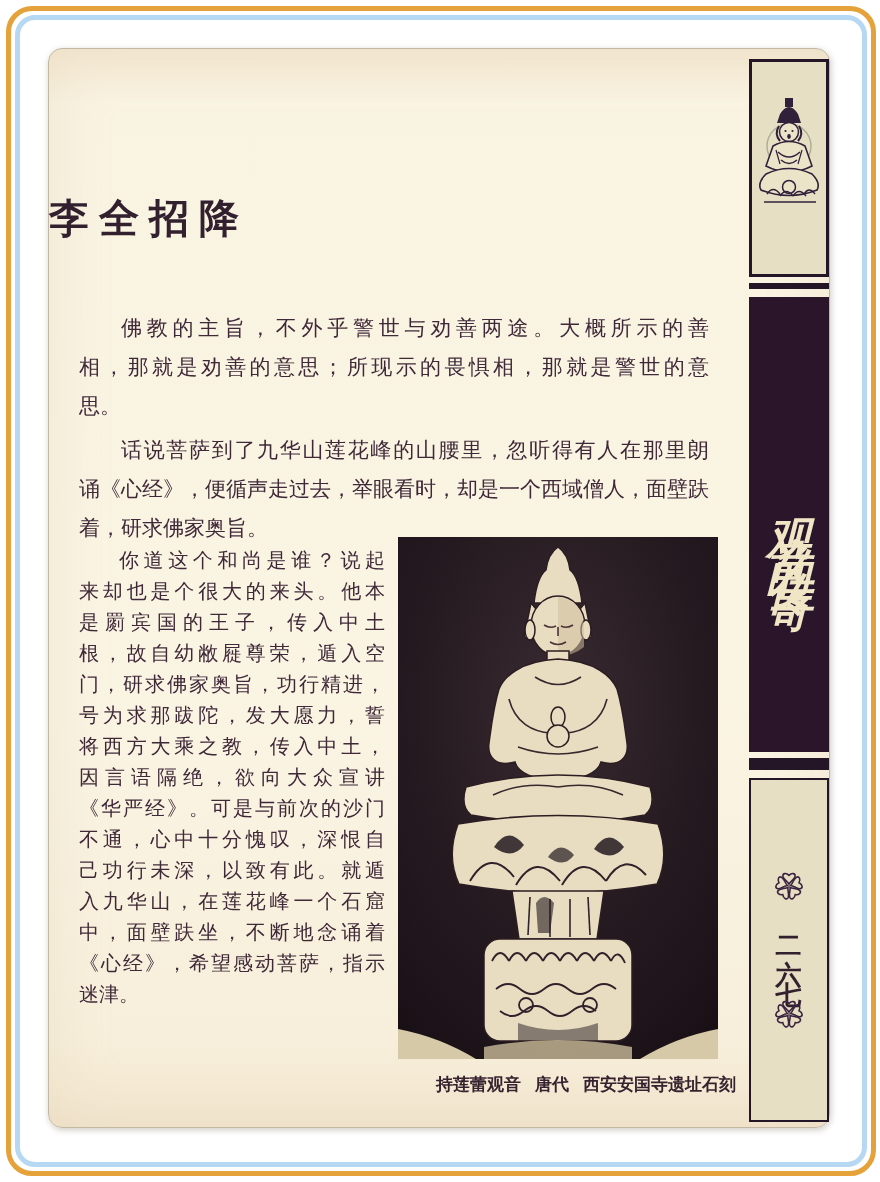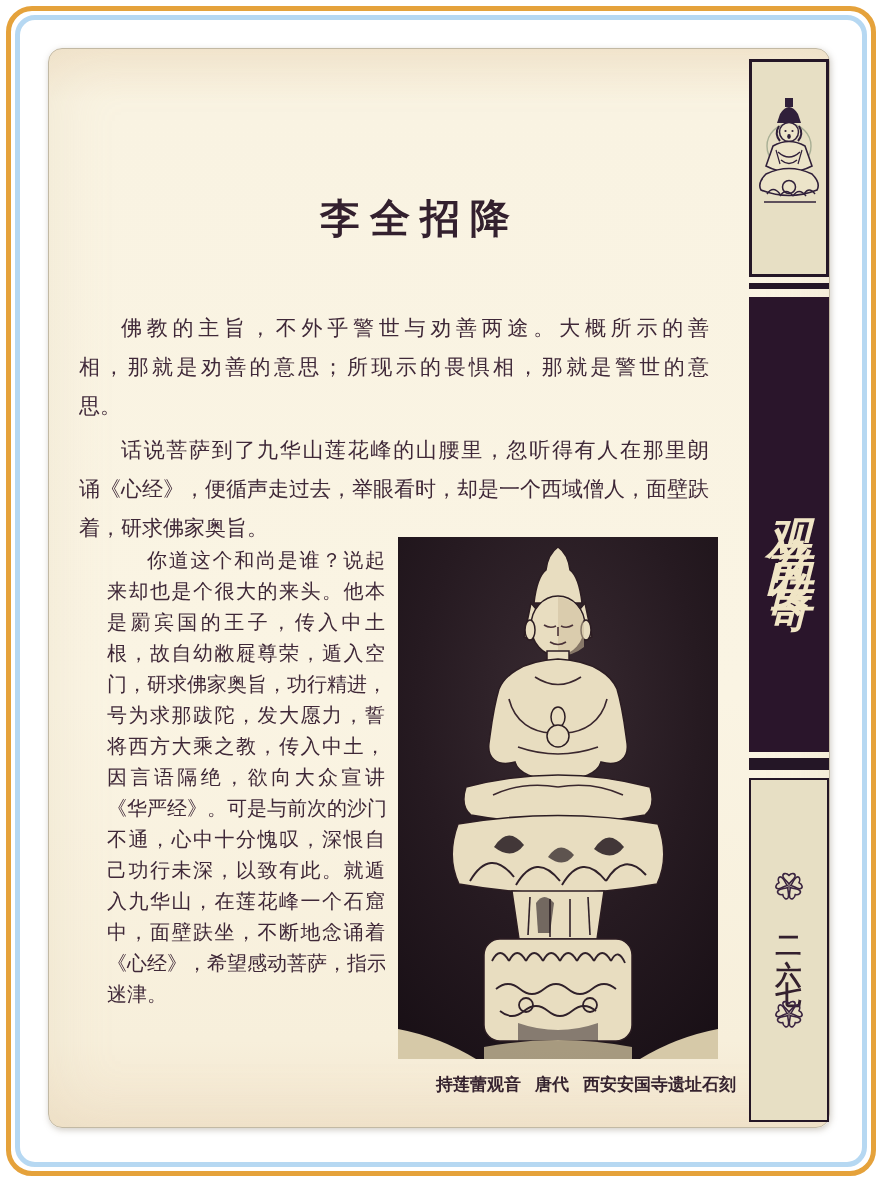--- a/index.html
+++ b/index.html
@@ -8,31 +8,31 @@
   
   .frame-orange{position:absolute;left:6px;top:6px;right:4px;bottom:6px;
                 border:5px solid #e5a23b;border-radius:26px;}
   .frame-blue{position:absolute;left:15px;top:15px;right:13px;bottom:15px;
               border:5px solid #b6d8f2;border-radius:20px;}
   
   .page{position:absolute;left:48px;top:48px;width:780px;height:1078px;
         background:linear-gradient(180deg,#f5e9d3 0%,#f9f3e2 5%,#faf4e3 60%,#f7efdb 92%,#f3e6cf 100%);
         border:1px solid #c2b9a4;border-radius:14px;
         box-shadow:1px 2px 6px rgba(120,110,90,.35), inset 0 0 60px rgba(215,195,160,.25);}
-  .title{position:absolute;left:0;top:142px;width:700px;text-align:center;
-         font-size:40px;font-weight:900;letter-spacing:10px;color:#33202e;margin-left:21px;}
+  .title{position:absolute;left:0;top:142px;width:700px;text-align:left;
+         font-size:40px;font-weight:900;letter-spacing:10px;color:#33202e;}
   .para{position:absolute;left:30px;width:630px;font-size:21px;line-height:39px;color:#3f2838;}
   .para .line{text-align:justify;text-align-last:justify;text-justify:inter-ideograph;white-space:nowrap;overflow:hidden;}
   .para .line.short,{text-align-last:left;}
   .para .line.short{text-align-last:left;}
   .indent{padding-left:2em;}
   .p1{top:260px;}
   .p2{top:382px;}
   .col-left{position:absolute;left:30px;top:496px;width:306px;font-size:20px;line-height:31px;color:#3f2838;}
-  .col-left .line{text-align:justify;text-align-last:justify;text-justify:inter-ideograph;white-space:nowrap;overflow:hidden;margin-left:28px;}
+  .col-left .line{text-align:justify;text-align-last:justify;text-justify:inter-ideograph;white-space:nowrap;overflow:hidden;}
   .col-left .line.short{text-align-last:left;}
   .figure{position:absolute;left:349px;top:488px;width:376px;}
   .figure svg{display:block;}
   .caption{margin-top:14px;text-align:center;font-size:17px;font-weight:bold;color:#35222e;white-space:nowrap;}
   .caption span{margin:0 7px;}
   
   .sidebar{position:absolute;right:0;top:0;width:80px;height:100%;}
   .buddha-box{position:absolute;left:0;top:10px;width:74px;height:212px;
               border:3px solid #241626;background:#e7dfc4;overflow:hidden;}
   .bar-thin{position:absolute;left:0;top:234px;width:80px;height:6px;background:#241626;}

